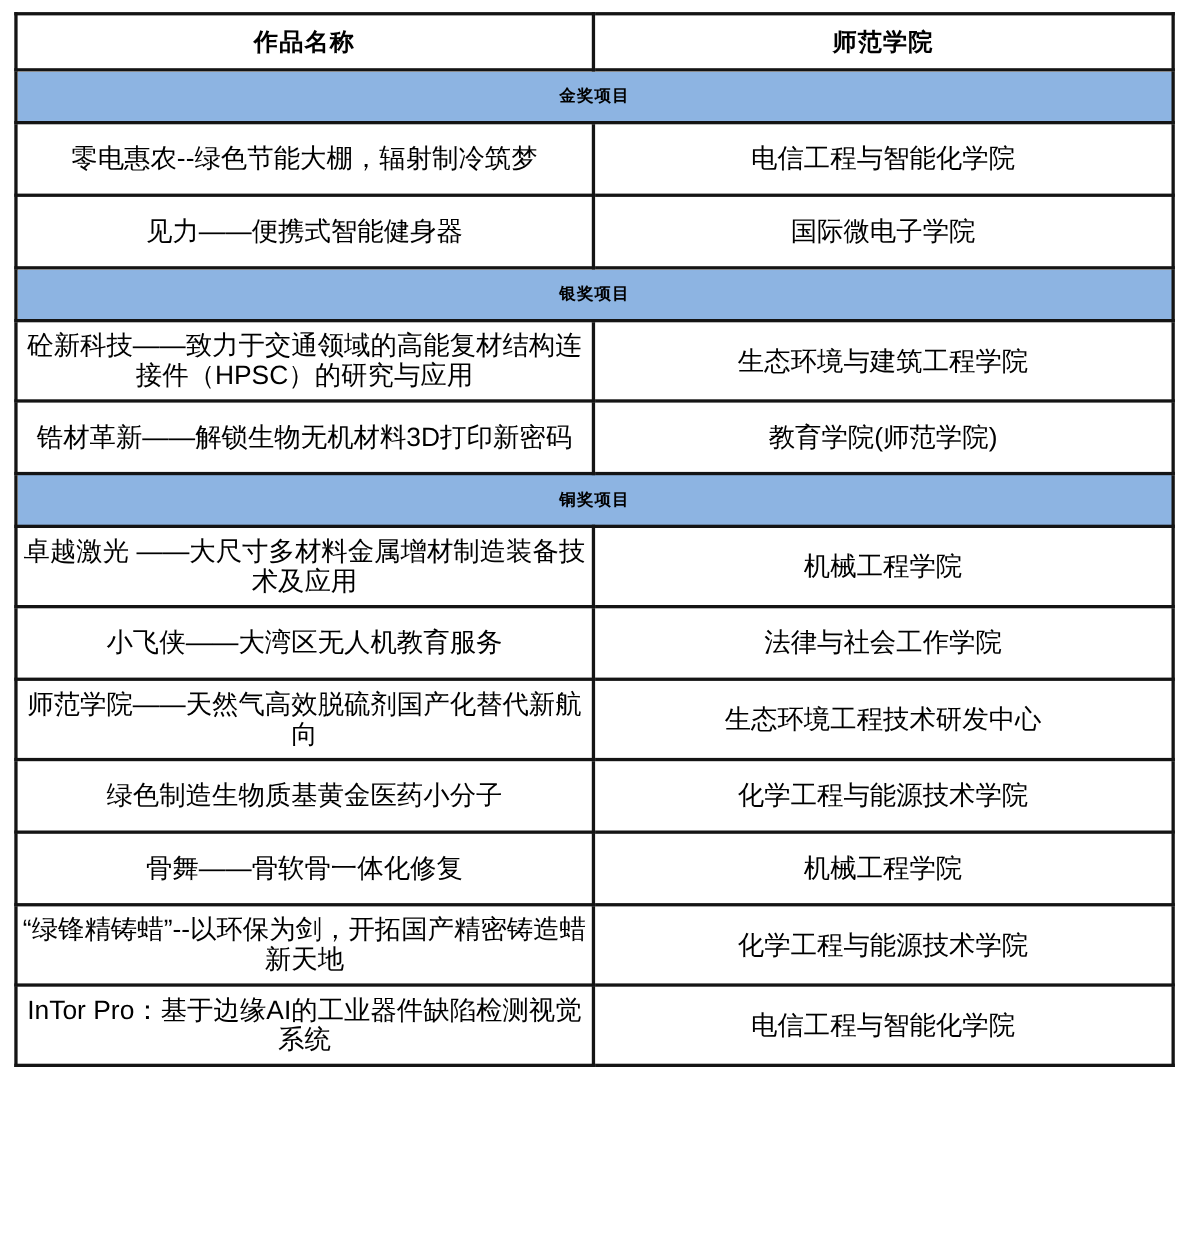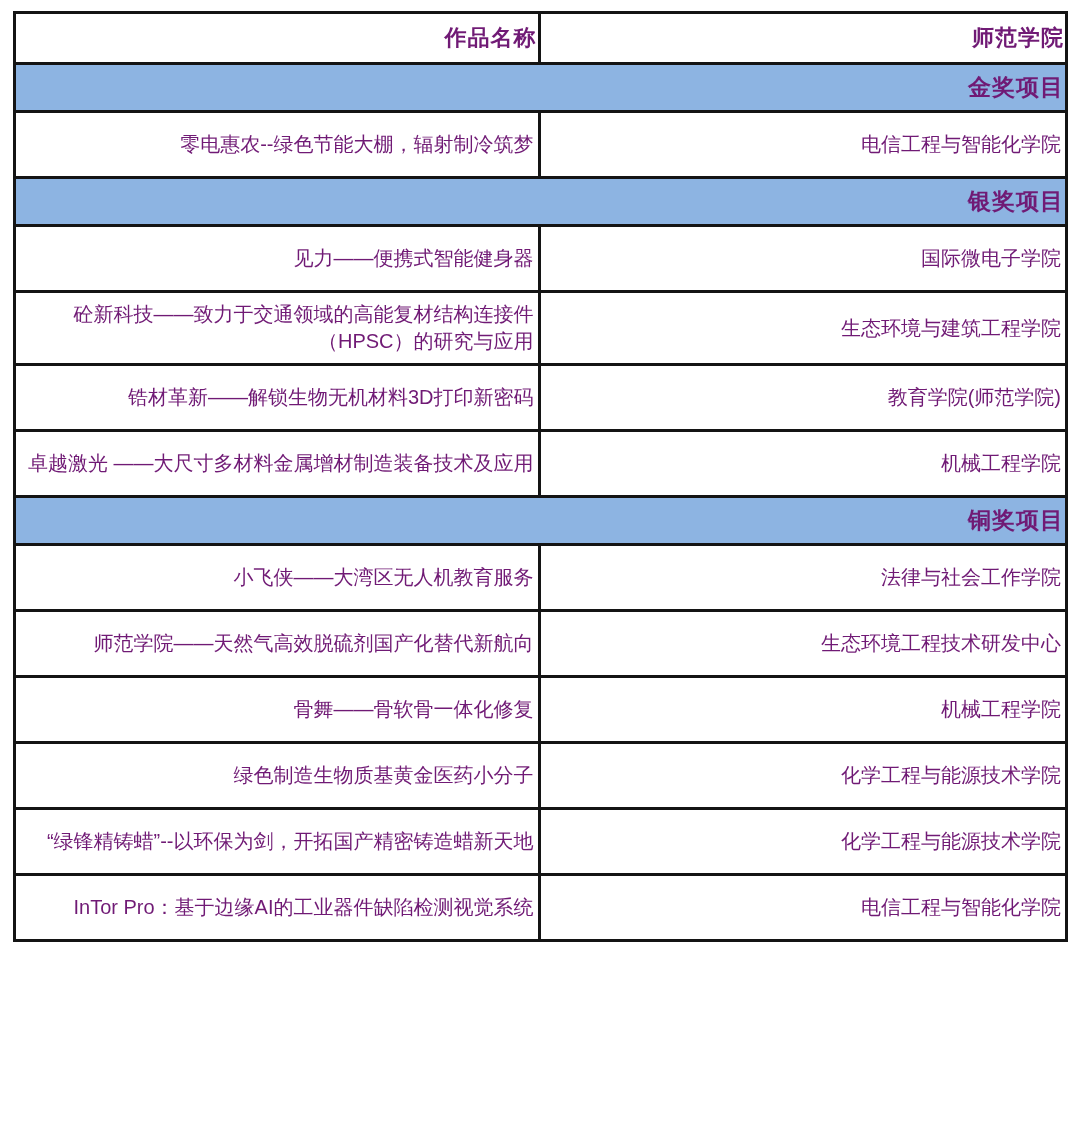--- a/index.html
+++ b/index.html
@@ -17,43 +17,43 @@
     width: 1055px;
   }
   table.awards {
     border-collapse: collapse;
     width: 100%;
     table-layout: fixed;
   }
   table.awards th,
   table.awards td {
     border: 3px solid #141414;
-    text-align: right;
+    text-align: center;
     vertical-align: middle;
-    color: #701a75;
+    color: #000000;
     overflow: hidden;
   }
   th.col-header {
     height: 46px;
     font-size: 22px;
     font-weight: 700;
     background: #ffffff;
     letter-spacing: 1px;
   }
   td.band-cell {
     height: 43px;
-    font-size: 23px;
+    font-size: 15px;
     font-weight: 700;
     background: #8db4e2;
     color: #111111;
     letter-spacing: 1px;
   }
   td.data-cell {
     height: 47px;
-    font-size: 20px;
+    font-size: 24px;
     font-weight: 400;
     line-height: 27px;
     padding: 8px 4px;
     background: #ffffff;
   }
 </style>
 </head>
 <body>
 
 <div class="table-wrap">
@@ -71,56 +71,56 @@
     <tbody id="awards-body">
 
     <tr>
           <td class="band-cell" colspan="2">金奖项目</td>
         </tr>
         <tr>
           <td class="data-cell">零电惠农--绿色节能大棚，辐射制冷筑梦</td>
           <td class="data-cell">电信工程与智能化学院</td>
         </tr>
         <tr>
-          <td class="band-cell" colspan="2">银奖项目</td>
+          <td class="data-cell">见力——便携式智能健身器</td>
+          <td class="data-cell">国际微电子学院</td>
         </tr>
         <tr>
-          <td class="data-cell">见力——便携式智能健身器</td>
-          <td class="data-cell">国际微电子学院</td>
+          <td class="band-cell" colspan="2">银奖项目</td>
         </tr>
         <tr>
           <td class="data-cell">砼新科技——致力于交通领域的高能复材结构连接件（HPSC）的研究与应用</td>
           <td class="data-cell">生态环境与建筑工程学院</td>
         </tr>
         <tr>
           <td class="data-cell">锆材革新——解锁生物无机材料3D打印新密码</td>
           <td class="data-cell">教育学院(师范学院)</td>
         </tr>
         <tr>
+          <td class="band-cell" colspan="2">铜奖项目</td>
+        </tr>
+        <tr>
           <td class="data-cell">卓越激光 ——大尺寸多材料金属增材制造装备技术及应用</td>
           <td class="data-cell">机械工程学院</td>
-        </tr>
-        <tr>
-          <td class="band-cell" colspan="2">铜奖项目</td>
         </tr>
         <tr>
           <td class="data-cell">小飞侠——大湾区无人机教育服务</td>
           <td class="data-cell">法律与社会工作学院</td>
         </tr>
         <tr>
           <td class="data-cell">师范学院——天然气高效脱硫剂国产化替代新航向</td>
           <td class="data-cell">生态环境工程技术研发中心</td>
         </tr>
         <tr>
+          <td class="data-cell">绿色制造生物质基黄金医药小分子</td>
+          <td class="data-cell">化学工程与能源技术学院</td>
+        </tr>
+        <tr>
           <td class="data-cell">骨舞——骨软骨一体化修复</td>
           <td class="data-cell">机械工程学院</td>
-        </tr>
-        <tr>
-          <td class="data-cell">绿色制造生物质基黄金医药小分子</td>
-          <td class="data-cell">化学工程与能源技术学院</td>
         </tr>
         <tr>
           <td class="data-cell">“绿锋精铸蜡”--以环保为剑，开拓国产精密铸造蜡新天地</td>
           <td class="data-cell">化学工程与能源技术学院</td>
         </tr>
         <tr>
           <td class="data-cell">InTor Pro：基于边缘AI的工业器件缺陷检测视觉系统</td>
           <td class="data-cell">电信工程与智能化学院</td>
         </tr>
       </tbody>

